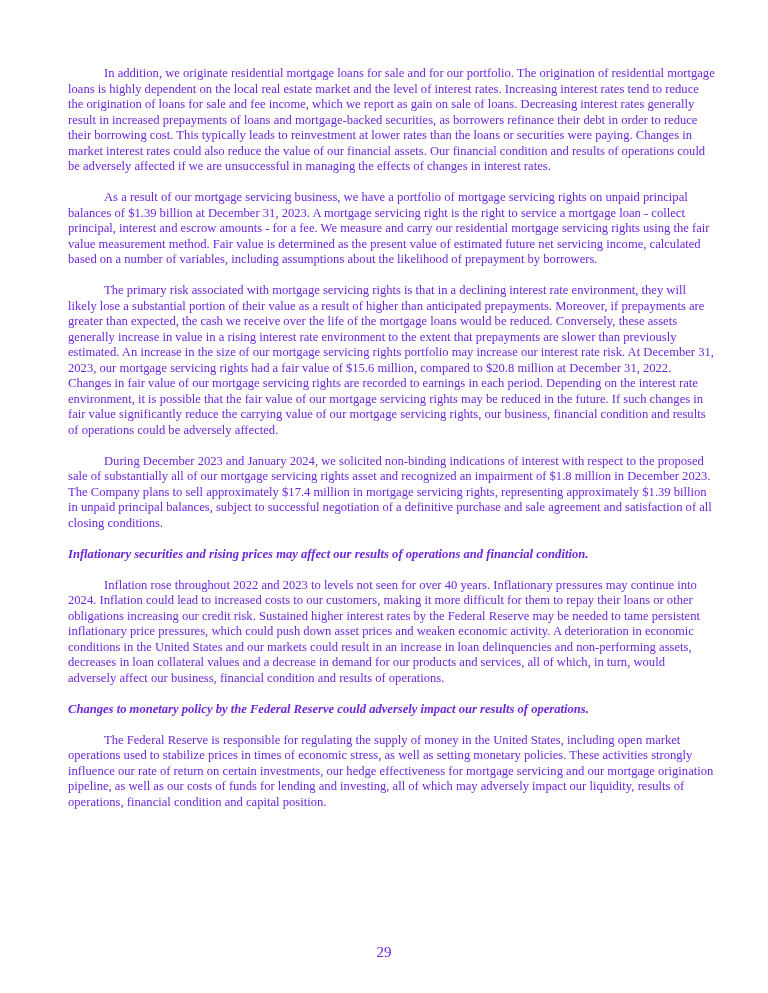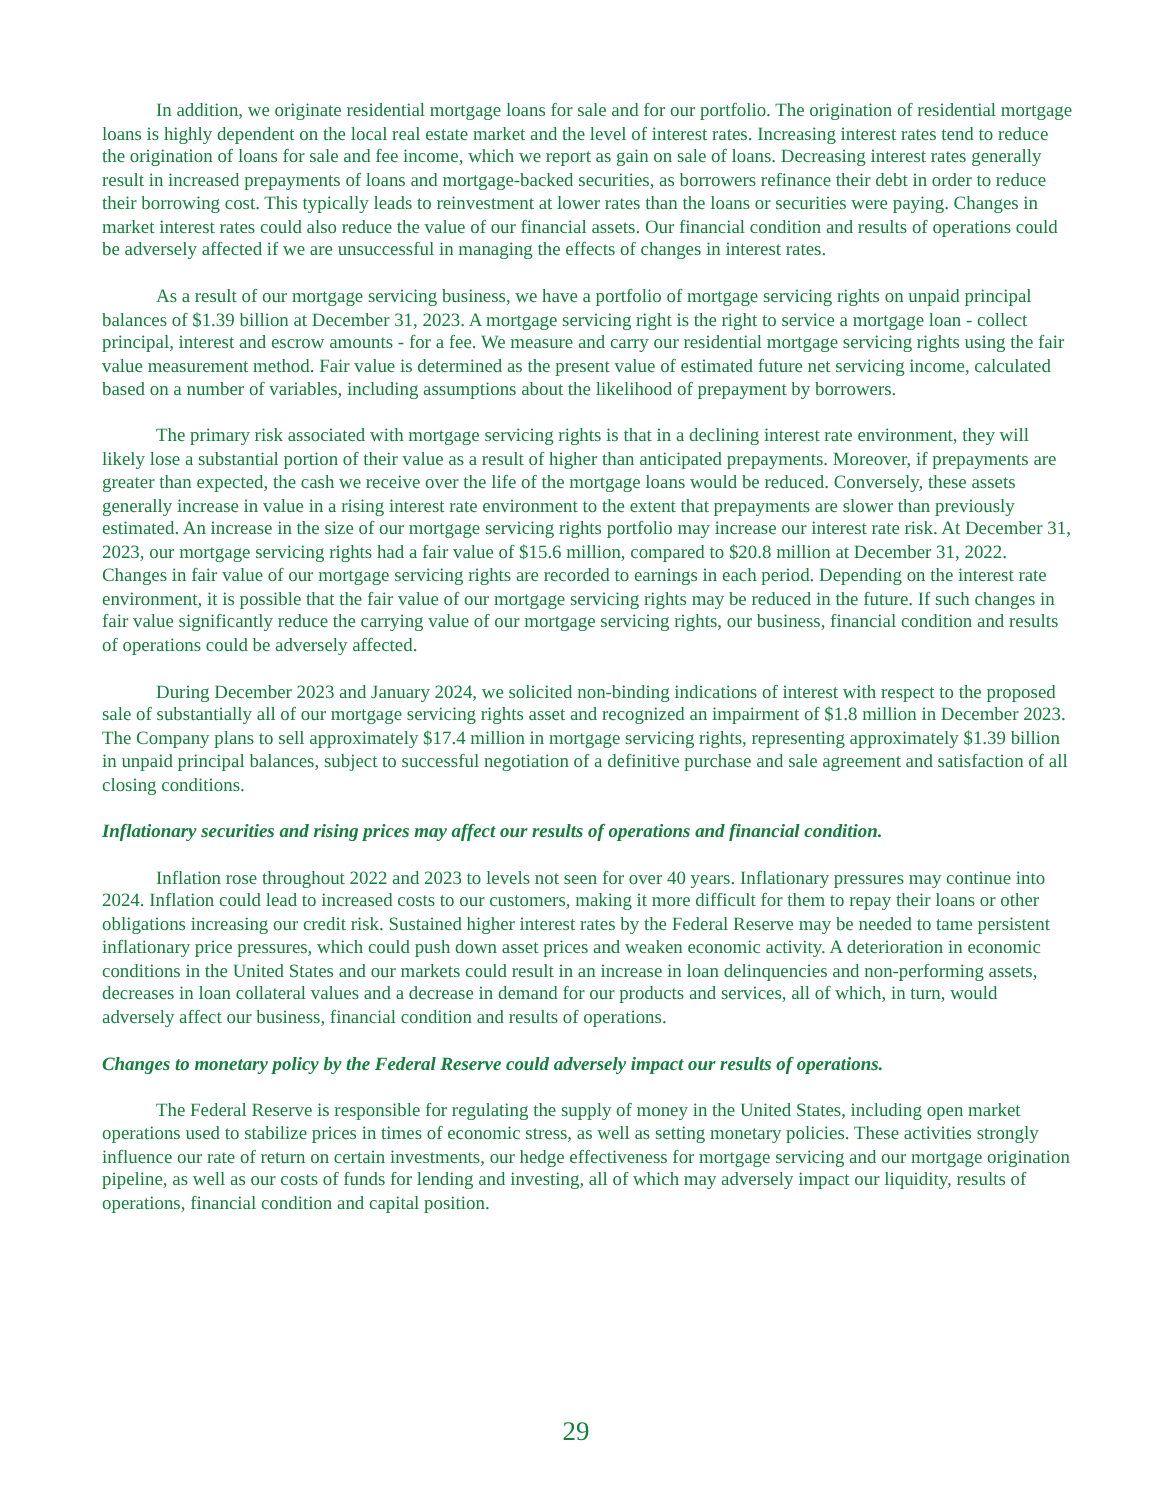--- a/index.html
+++ b/index.html
@@ -6,21 +6,21 @@
     margin: 0;
     padding: 0;
     background: #ffffff;
   }
   .page {
     position: relative;
     width: 768px;
     height: 993px;
     background: #ffffff;
     font-family: "Liberation Serif", serif;
-    color: #15803d;
+    color: #6d28d9;
     overflow: hidden;
   }
   .content {
     position: absolute;
     top: 66px;
     left: 68px;
     width: 648px;
     font-size: 12.6px;
     line-height: 15.5px;
     text-align: left;
@@ -34,21 +34,21 @@
     font-weight: bold;
     font-style: italic;
     text-indent: 0;
   }
   .page-number {
     position: absolute;
     top: 944px;
     left: 0;
     width: 100%;
     text-align: center;
-    font-size: 18px;
+    font-size: 15px;
   }
 </style>
 </head>
 <body>
 
 <div class="page">
   <div class="content">
     <p class="para">In addition, we originate residential mortgage loans for sale and for our portfolio. The origination of residential mortgage loans is highly dependent on the local real estate market and the level of interest rates. Increasing interest rates tend to reduce the origination of loans for sale and fee income, which we report as gain on sale of loans. Decreasing interest rates generally result in increased prepayments of loans and mortgage-backed securities, as borrowers refinance their debt in order to reduce their borrowing cost. This typically leads to reinvestment at lower rates than the loans or securities were paying. Changes in market interest rates could also reduce the value of our financial assets. Our financial condition and results of operations could be adversely affected if we are unsuccessful in managing the effects of changes in interest rates.</p>
 
 

